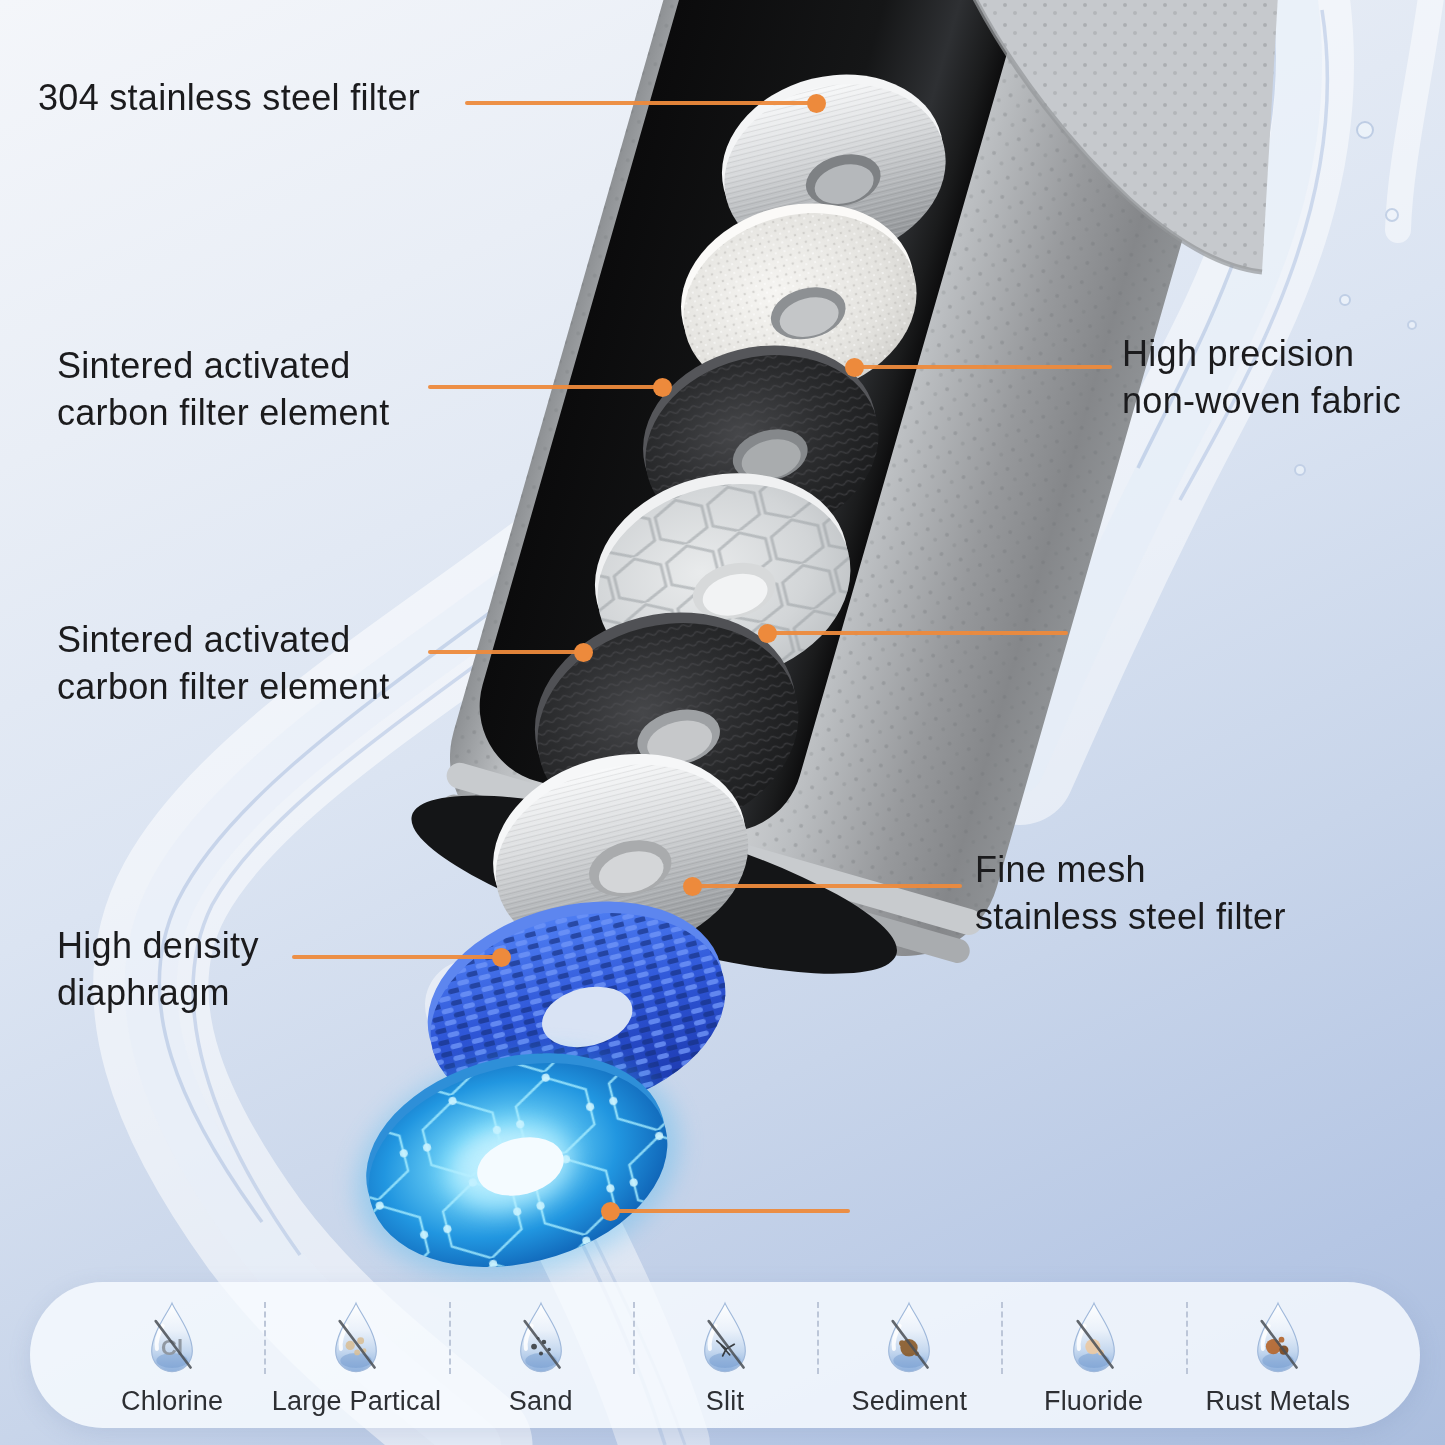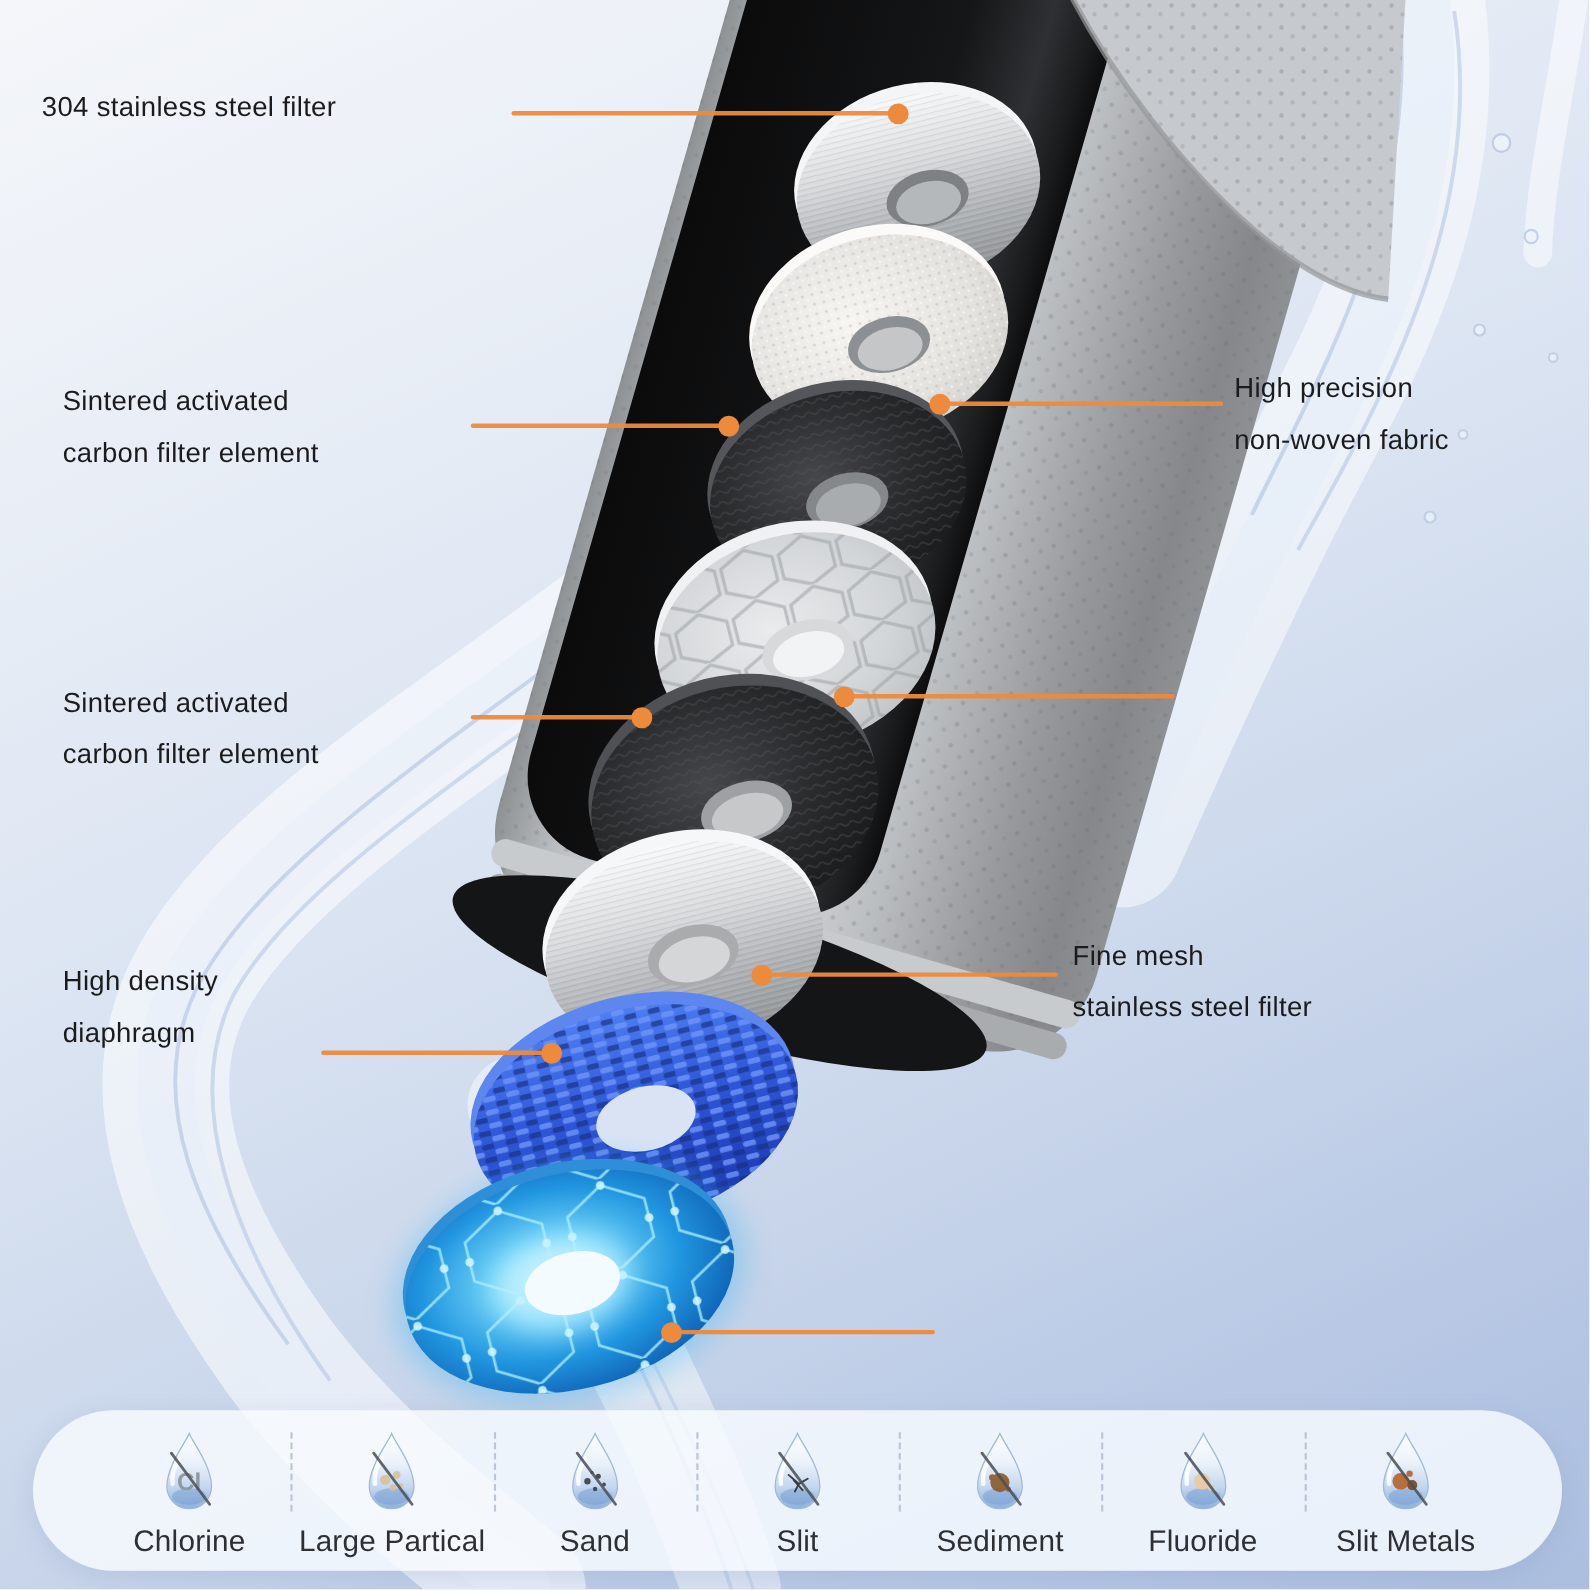--- a/index.html
+++ b/index.html
@@ -9,30 +9,30 @@
   }
   .stage{
     position:absolute;inset:0;
     background:
       linear-gradient(155deg, #f4f6fa 0%, #e9eef6 22%, #dbe4f2 45%, #c8d5ea 68%, #b5c6e4 88%, #abbede 100%);
   }
   .scene{position:absolute;left:0;top:0;}
 
   
   .callout{
-    position:absolute;color:#1b1b1d;font-size:25px;line-height:47px;
+    position:absolute;color:#1b1b1d;font-size:36px;line-height:47px;
     white-space:pre-line;letter-spacing:.3px;
   }
   #co1{left:38px;top:74px}
   #co2{left:57px;top:342px}
   #co3{left:1122px;top:330px}
   #co4{left:57px;top:616px}
   #co5{left:1076px;top:596px}
   #co6{left:975px;top:846px}
-  #co7{left:57px;top:869px}
+  #co7{left:57px;top:922px}
   #co8{left:862px;top:1186px}
 
   
   .lline{position:absolute;height:4px;background:var(--accent,#ed8a3c);border-radius:2px;opacity:.95;}
   .ldot{position:absolute;width:19px;height:19px;border-radius:50%;background:var(--accent,#ed8a3c);}
   #ln1{left:465px;top:101px;width:351px}   #dt1{left:807px;top:94px}
   #ln2{left:428px;top:385px;width:234px}   #dt2{left:653px;top:378px}
   #ln3{left:854px;top:365px;width:258px}   #dt3{left:845px;top:358px}
   #ln4{left:428px;top:650px;width:155px}   #dt4{left:574px;top:643px}
   #ln5{left:767px;top:631px;width:301px}   #dt5{left:758px;top:624px}
@@ -380,17 +380,17 @@
         <path class="dropbody" d="M50 5 C44 20 15 56 15 88 a35 35 0 0 0 70 0 C85 56 56 20 50 5 Z"></path>
         <path class="dropshine" d="M34 44 C26 58 22 72 24 84"></path>
         <ellipse cx="50" cy="104" rx="27" ry="13" fill="#6f96cd" opacity=".45"></ellipse>
         <g opacity=".9">
           <circle cx="42" cy="80" r="13" fill="#b4642a"></circle>
           <circle cx="60" cy="86" r="8" fill="#7a4418"></circle>
           <circle cx="56" cy="68" r="5" fill="#b4642a"></circle>
         </g>
         <line class="slash" x1="22" y1="36" x2="82" y2="116"></line>
       </svg>
-      <div class="contam-label">Slit Metals</div>
+      <div class="contam-label">Rust Metals</div>
     </div>
 
   </div>
 </div>
 
 </body></html>

